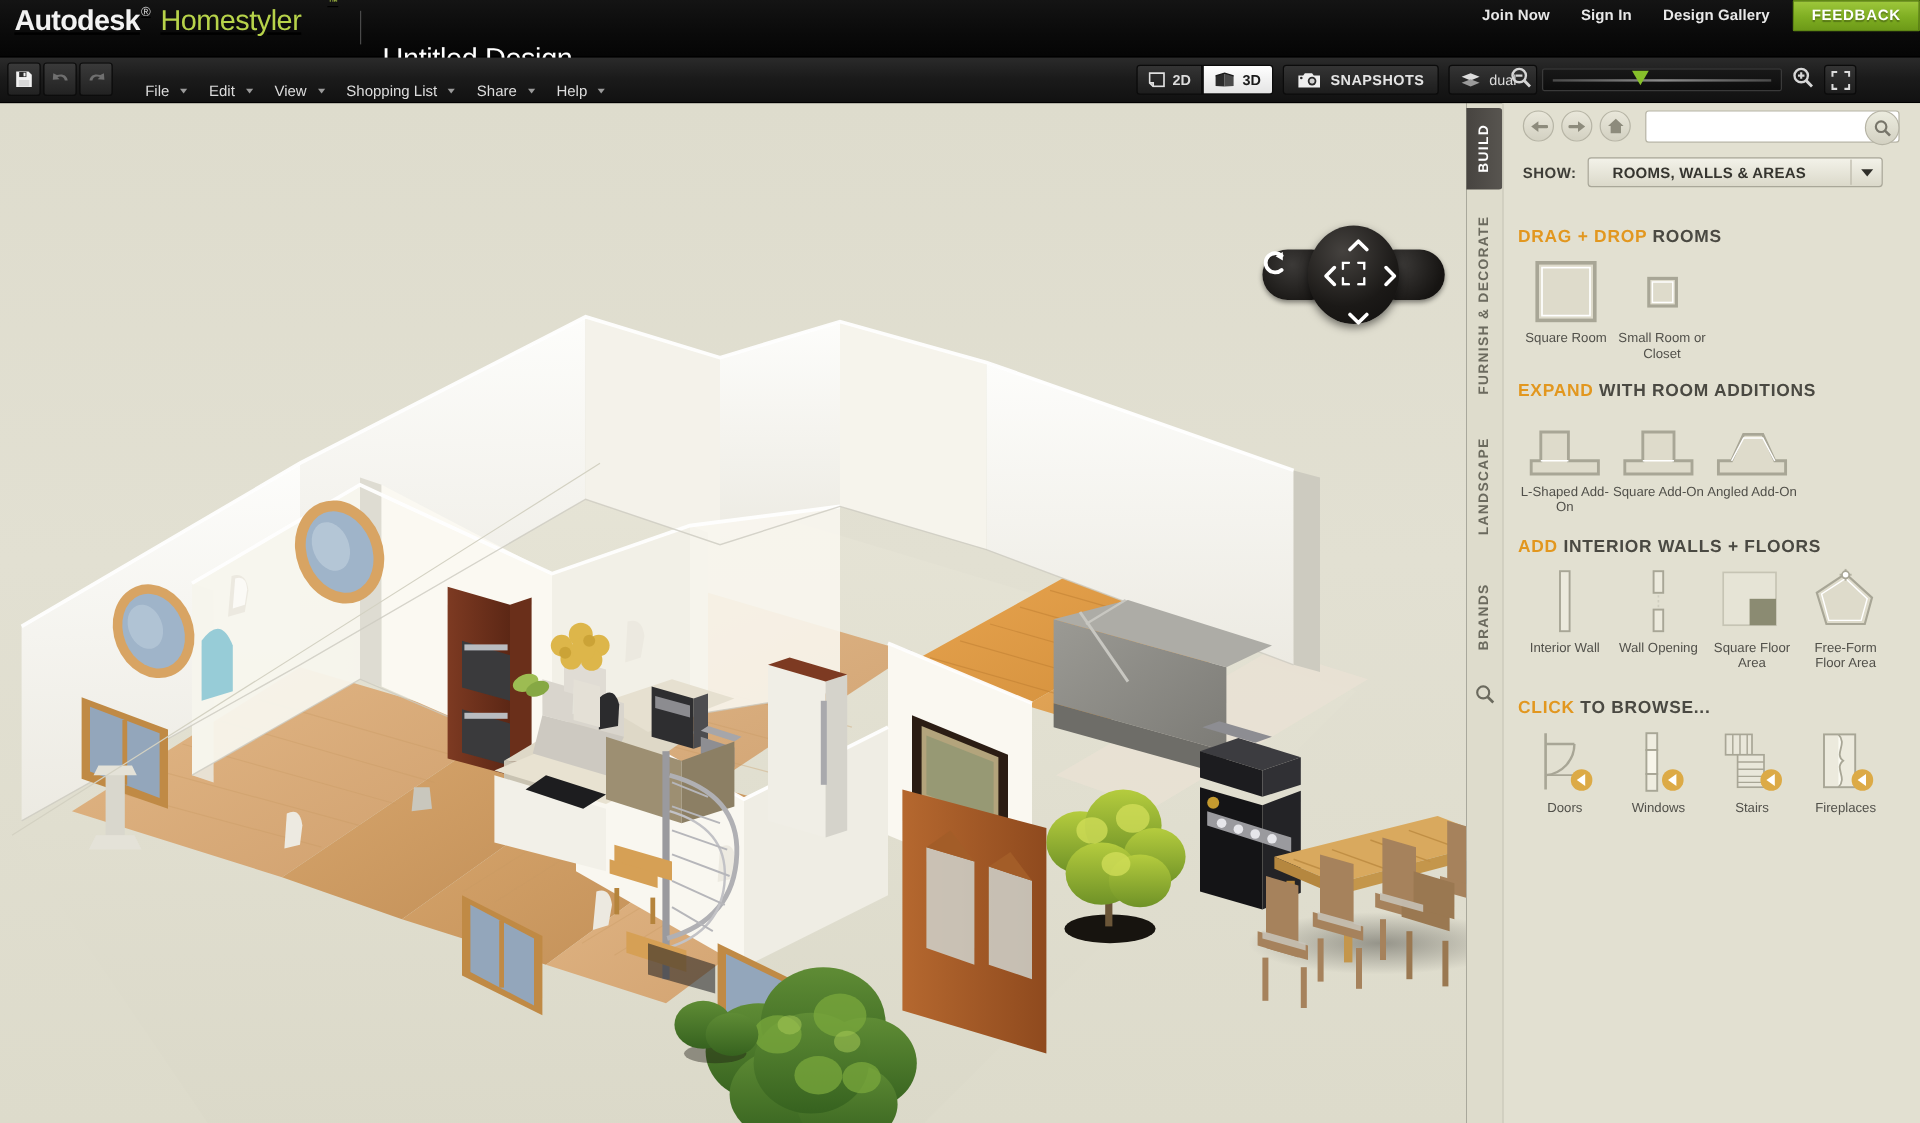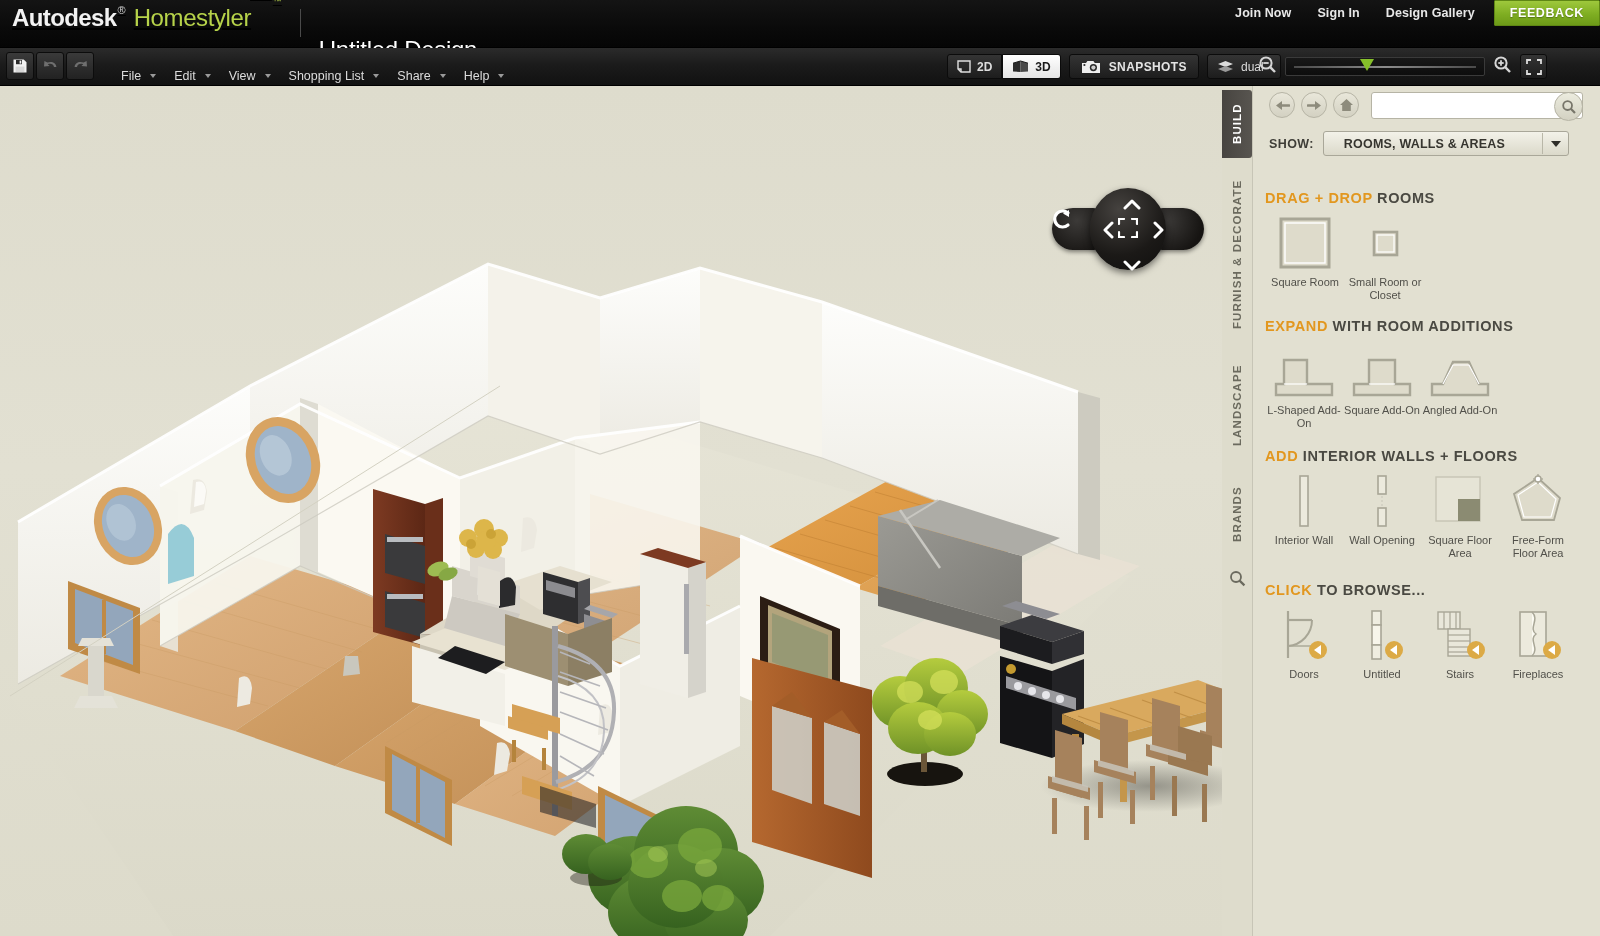--- a/index.html
+++ b/index.html
@@ -1000,21 +1000,21 @@
           <div class="item" style="width:78px">
             <div class="art">
               <svg width="56" height="54" viewBox="0 0 56 54">
                 <rect x="18" y="3" width="9" height="14" fill="#efedE0" stroke="#a8a696" stroke-width="1.6"></rect>
                 <rect x="18" y="17" width="9" height="20" fill="#f7f5ea" stroke="#a8a696" stroke-width="1.6"></rect>
                 <rect x="18" y="37" width="9" height="14" fill="#efede0" stroke="#a8a696" stroke-width="1.6"></rect>
                 <circle cx="40" cy="42" r="9" fill="#dcaa46"></circle>
                 <polygon points="36,42 43,37 43,47" fill="#fff"></polygon>
               </svg>
             </div>
-            <div class="cap">Untitled</div>
+            <div class="cap">Windows</div>
           </div>
           <div class="item" style="width:78px">
             <div class="art">
               <svg width="56" height="54" viewBox="0 0 56 54">
                 <rect x="6" y="4" width="22" height="17" fill="#e9e7da" stroke="#a8a696" stroke-width="1.4"></rect>
                 <g stroke="#a8a696" stroke-width="1.2">
                   <line x1="12" y1="4" x2="12" y2="21"></line>
                     <line x1="18" y1="4" x2="18" y2="21"></line>
                   <line x1="24" y1="4" x2="24" y2="21"></line>
                 </g>

